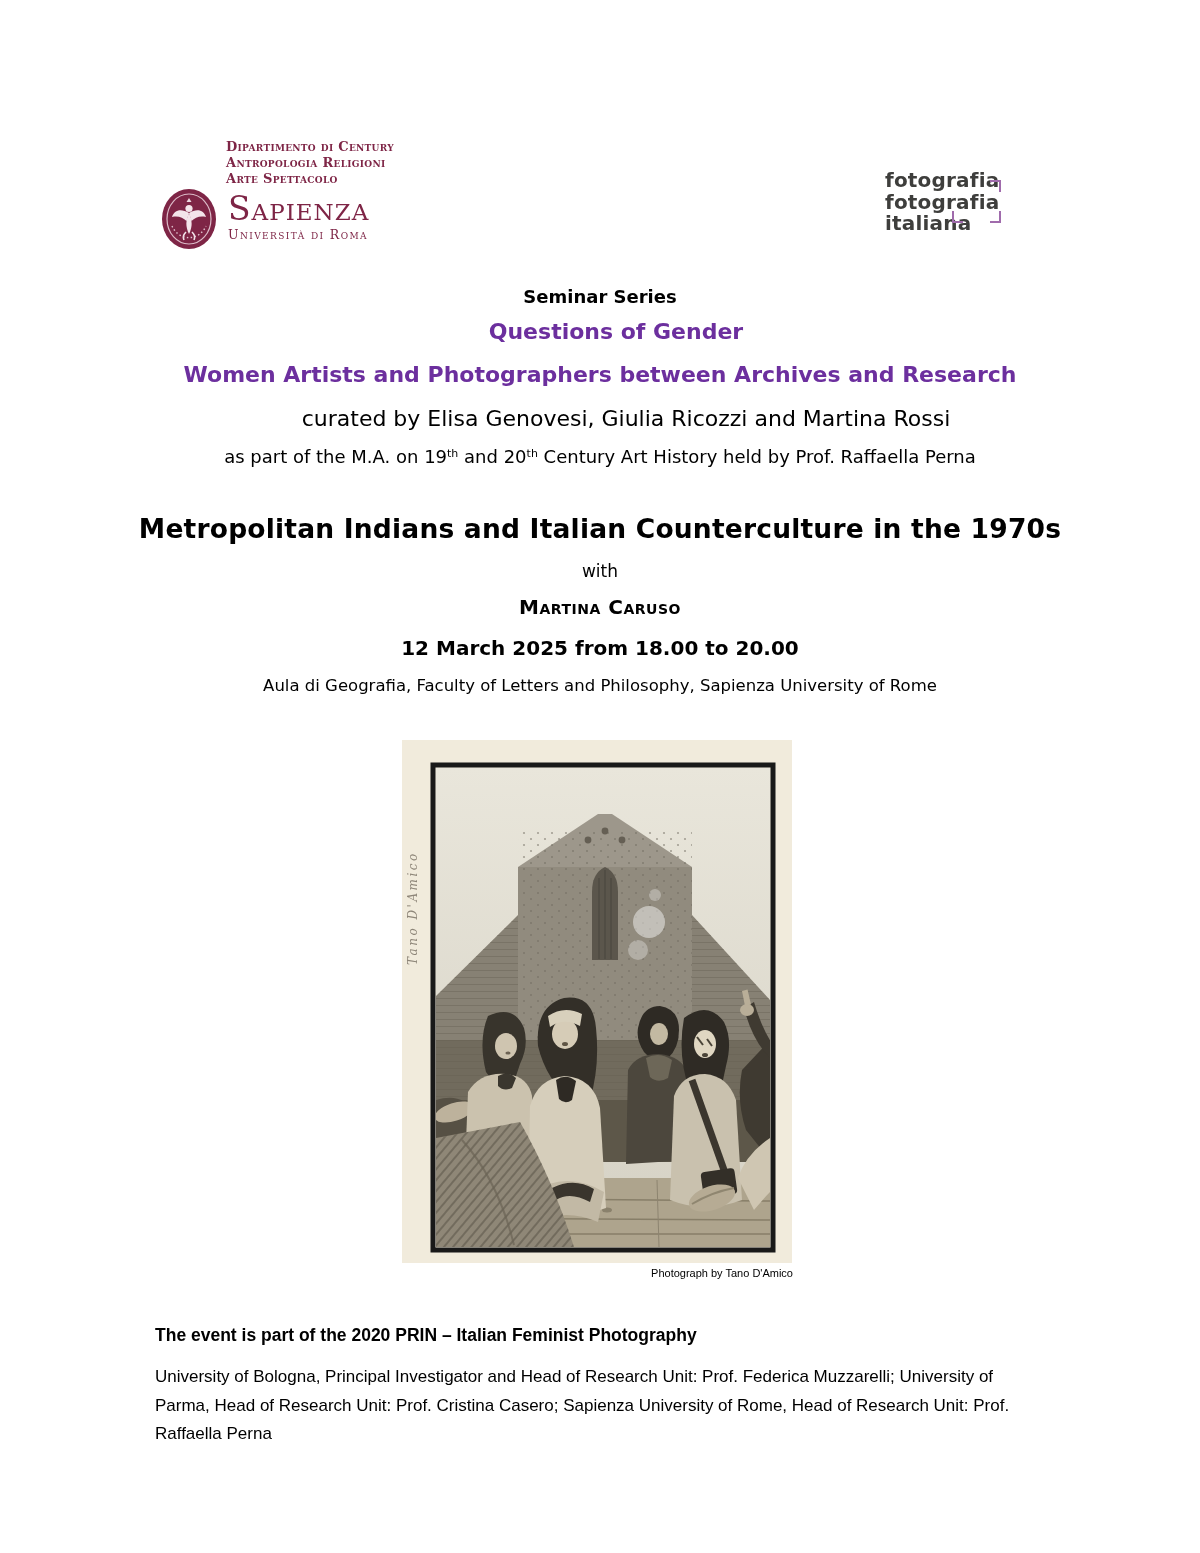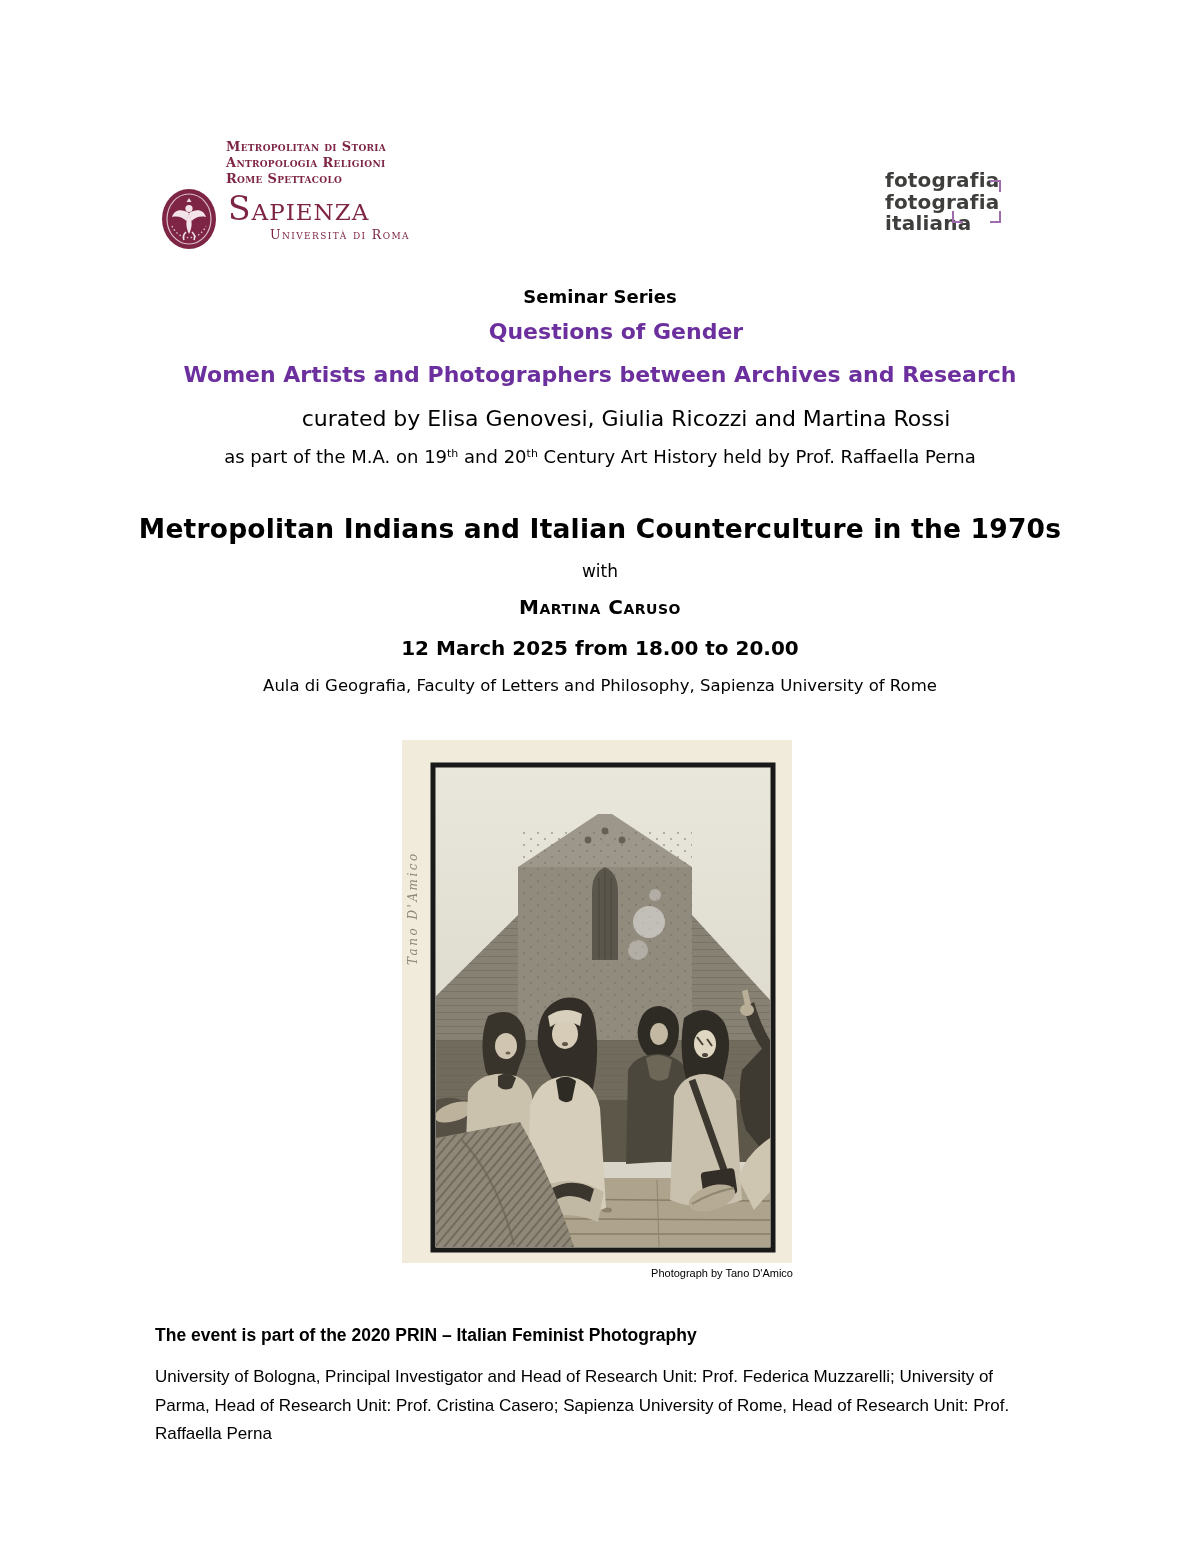--- a/index.html
+++ b/index.html
@@ -6,21 +6,21 @@
   .page{position:relative;width:1200px;height:1553px;background:#ffffff;overflow:hidden;
         font-family:"DejaVu Sans",sans-serif;color:#000;}
   .abs{position:absolute;}
   .c{position:absolute;left:0;width:1200px;text-align:center;}
 
   
   .dept{left:226px;top:139px;font-family:"DejaVu Serif",serif;font-variant:small-caps;
         font-weight:bold;font-size:13px;line-height:16px;color:#7e2546;letter-spacing:.3px;}
   .sapword{left:228px;top:192px;color:#7e2546;font-family:"DejaVu Serif",serif;}
   .sapname{font-variant:small-caps;font-size:33px;line-height:34px;letter-spacing:1px;}
-  .sapsub{font-variant:small-caps;font-size:12.5px;letter-spacing:1.4px;margin-top:1px;margin-left:42px;}
+  .sapsub{font-variant:small-caps;font-size:12.5px;letter-spacing:1.4px;margin-top:1px;}
   .fflogo{left:885px;top:170px;width:130px;font-size:20px;line-height:21.5px;
           font-weight:600;color:#3e3e3c;letter-spacing:.2px;}
   .br{position:absolute;width:9px;height:10px;border:0 solid #a06bac;}
   .br-tr{left:105px;top:10px;border-top-width:2.5px;border-right-width:2.5px;}
   .br-bl{left:67px;top:41px;border-left-width:2.5px;border-bottom-width:2.5px;}
   .br-br{left:105px;top:41px;border-right-width:2.5px;border-bottom-width:2.5px;}
 
   
   .series{top:286px;font-size:18px;font-weight:bold;}
   .purple1{top:319px;font-size:22px;font-weight:bold;color:#6c2f9e;margin-left:16px;}
@@ -44,23 +44,23 @@
          font-family:"Liberation Sans",sans-serif;}
   .fpar{left:155px;top:1363px;width:897px;font-size:17px;line-height:28.5px;
         font-family:"Liberation Sans",sans-serif;}
 </style>
 </head>
 <body>
 
 <div class="page">
 
   <div class="abs dept">
-    <div>Metropolitan di Storia</div>
+    <div>Dipartimento di Century</div>
     <div>Antropologia Religioni</div>
-    <div>Rome Spettacolo</div>
+    <div>Arte Spettacolo</div>
   </div>
 
   <svg class="abs" style="left:160px;top:188px;" width="58" height="62" viewBox="0 0 58 62">
     <ellipse cx="29" cy="31" rx="27" ry="30" fill="#7e2546"></ellipse>
     <ellipse cx="29" cy="31" rx="22" ry="25" fill="none" stroke="#ecd6df" stroke-width="1.2" opacity="0.85"></ellipse>
     <path d="M29 10 l2.5 4 h-5 Z" fill="#ecd6df"></path>
     <circle cx="29" cy="20.5" r="3.6" fill="#f3e4ea"></circle>
     <path d="M29 25 C21 20 14 22 12 29 C18 27.5 23 29.5 26.5 33 Z" fill="#f3e4ea"></path>
     <path d="M29 25 C37 20 44 22 46 29 C40 27.5 35 29.5 31.5 33 Z" fill="#f3e4ea"></path>
     <path d="M29 25 C25.5 32 25.5 39 29 46 C32.5 39 32.5 32 29 25 Z" fill="#f3e4ea"></path>

